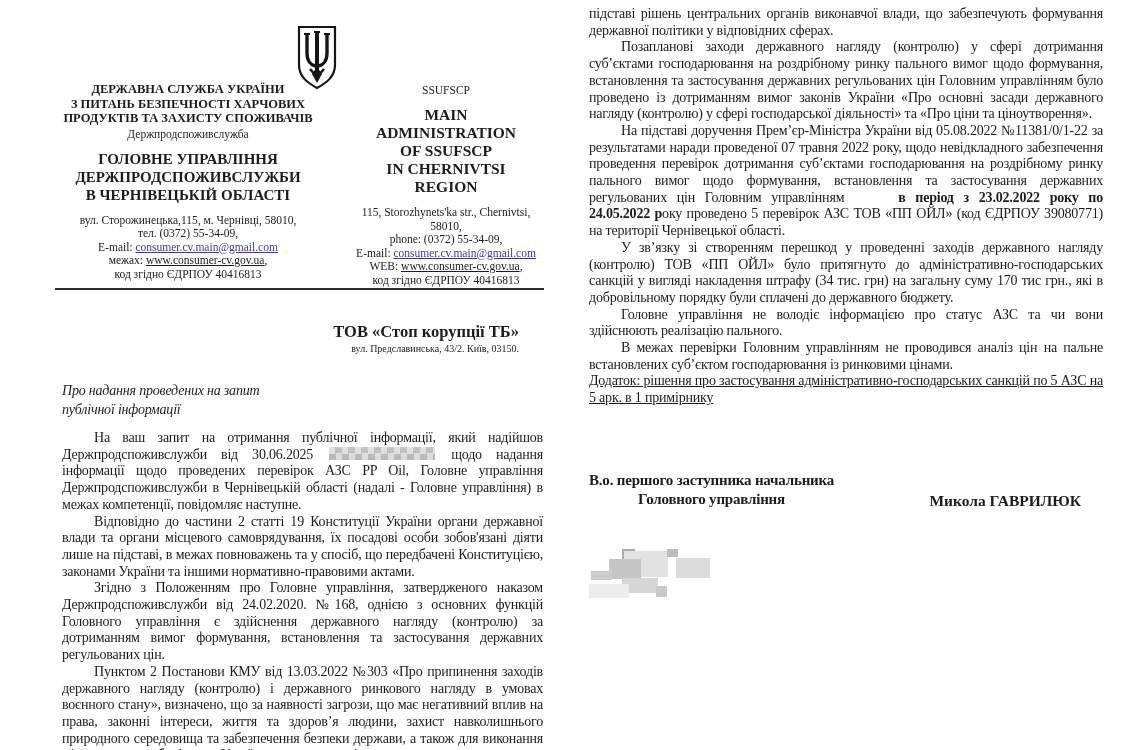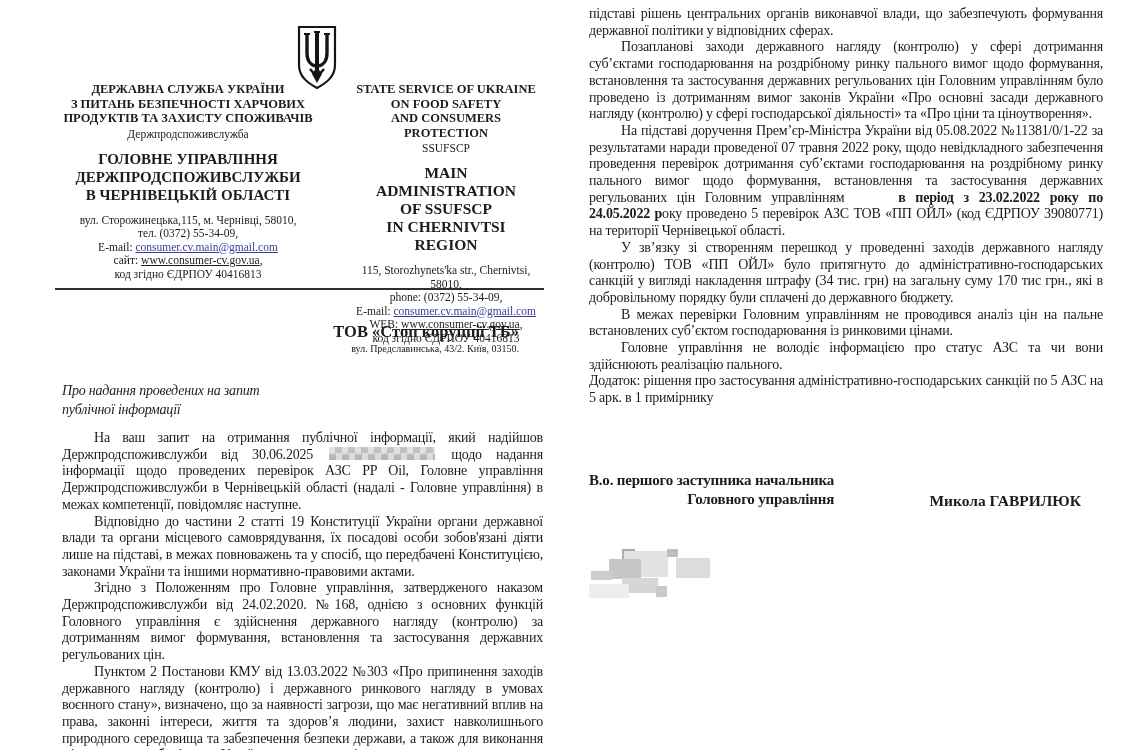--- a/index.html
+++ b/index.html
@@ -46,26 +46,26 @@
 
   
   .redact {
     display:inline-block; width:106px; height:13px; margin:0 2px; vertical-align:-1px;
     background:
       linear-gradient(rgba(255,255,255,.25), rgba(255,255,255,.05)),
       repeating-conic-gradient(#b2b2b2 0% 25%, #d9d9d9 0% 50%);
     background-size:auto, 13px 13px;
   }
 
-  .attachment { margin-top:30px; }
+  .attachment { margin-top:30px;text-decoration:underline; }
 
   
   .sig { margin-top:64px; width:492px; display:flex; justify-content:space-between;
          align-items:flex-end; font-weight:bold; font-size:15px; }
-  .sig-pos  { line-height:19.5px; text-align:right; letter-spacing:-0.2px; }
+  .sig-pos  { line-height:19.5px; text-align:center; letter-spacing:-0.2px; }
   .sig-name { font-size:15.5px; white-space:nowrap; }
 
   
   .stamp { position:relative; margin-top:36px; width:132px; height:56px; }
   .stamp i { position:absolute; display:block; }
   .sq1 { left:33px; top:3px;  width:13px; height:13px; background:#ababab; }
   .sq2 { left:35px; top:5px;  width:44px; height:26px; background:#e2e2e2; }
   .sq3 { left:20px; top:13px; width:32px; height:20px; background:#c6c6c6; }
   .sq4 { left:78px; top:3px;  width:11px; height:8px;  background:#bdbdbd; }
   .sq5 { left:87px; top:12px; width:34px; height:20px; background:#dcdcdc; }
@@ -92,43 +92,40 @@
 ДЕРЖПРОДСПОЖИВСЛУЖБИ
 В ЧЕРНІВЕЦЬКІЙ ОБЛАСТІ</div>
         <div class="lh-addr">
           <div class="ml">вул. Сторожинецька,115, м. Чернівці, 58010,
 тел. (0372) 55-34-09,</div>
           <div>
             <span>E-mail:</span>
             <a class="lnk lnk-email">consumer.cv.main@gmail.com</a>
           </div>
           <div>
-            <span>сайт:</span>
+            <span>межах:</span>
             <a class="lnk lnk-site">www.consumer-cv.gov.ua</a><span>,</span>
           </div>
           <div>код згідно ЄДРПОУ 40416813</div>
         </div>
       </div>
 
       <div class="emblem">
         <svg viewBox="0 0 48 66" width="48" height="66" aria-hidden="true">
           <path d="M6 2 H42 V40 C42 52 33 58 24 63 C15 58 6 52 6 40 Z" fill="none" stroke="#151515" stroke-width="2.2"></path>
           <path d="M24 7 V45" stroke="#151515" stroke-width="4" fill="none"></path>
           <path d="M14 9 V28 C14 36 18 40 22 41" stroke="#151515" stroke-width="3.4" fill="none"></path>
           <path d="M34 9 V28 C34 36 30 40 26 41" stroke="#151515" stroke-width="3.4" fill="none"></path>
           <path d="M11 9 H17 M21 7 H27 M31 9 H37" stroke="#151515" stroke-width="2"></path>
           <path d="M24 42 L19 49 L24 58 L29 49 Z" fill="#151515"></path>
           <path d="M17 44 L24 52 L31 44" stroke="#151515" stroke-width="2.5" fill="none"></path>
         </svg>
       </div>
 
       <div class="lh-block lh-en">
-        <div class="lh-org ml">STATE SERVICE OF UKRAINE
-ON FOOD SAFETY
-AND CONSUMERS PROTECTION</div>
         <div class="lh-short">SSUFSCP</div>
         <div class="lh-dept ml">MAIN ADMINISTRATION
 OF SSUFSCP
 IN CHERNIVTSI REGION</div>
         <div class="lh-addr">
           <div class="ml">115, Storozhynets'ka str., Chernivtsi, 58010,
 phone: (0372) 55-34-09,</div>
           <div>
             <span>E-mail:</span>
             <a class="lnk lnk-email">consumer.cv.main@gmail.com</a>
@@ -167,22 +164,22 @@
   <section class="col col-right">
 
     <div class="body">
       <p>підставі рішень центральних органів виконавчої влади, що забезпечують формування державної політики у відповідних сферах.</p>
       <p class="ind">Позапланові заходи державного нагляду (контролю) у сфері дотримання суб’єктами господарювання на роздрібному ринку пального вимог щодо формування, встановлення та застосування державних регульованих цін Головним управлінням було проведено із дотриманням вимог законів України «Про основні засади державного нагляду (контролю) у сфері господарської діяльності» та «Про ціни та ціноутворення».</p>
       <p class="ind">
         <span>На підставі доручення Прем’єр-Міністра України від 05.08.2022 №11381/0/1-22 за результатами наради проведеної 07 травня 2022 року, щодо невідкладного забезпечення проведення перевірок дотримання суб’єктами господарювання на роздрібному ринку пального вимог щодо формування, встановлення та застосування державних регульованих цін Головним управлінням</span>
         <b>в період з 23.02.2022 року по 24.05.2022 р</b><span>оку проведено 5 перевірок АЗС ТОВ «ПП ОЙЛ» (код ЄДРПОУ 39080771) на території Чернівецької області.</span>
       </p>
       <p class="ind">У зв’язку зі створенням перешкод у проведенні заходів державного нагляду (контролю) ТОВ «ПП ОЙЛ» було притягнуто до адміністративно-господарських санкцій у вигляді накладення штрафу (34 тис. грн) на загальну суму 170 тис грн., які в добровільному порядку були сплачені до державного бюджету.</p>
+      <p class="ind">Головне управління не володіє інформацією про статус АЗС та чи вони здійснюють реалізацію пального.</p>
       <p class="ind">В межах перевірки Головним управлінням не проводився аналіз цін на пальне встановлених суб’єктом господарювання із ринковими цінами.</p>
-      <p class="ind">Головне управління не володіє інформацією про статус АЗС та чи вони здійснюють реалізацію пального.</p>
       <p class="attachment">Додаток: рішення про застосування адміністративно-господарських санкцій по 5 АЗС на 5 арк. в 1 примірнику</p>
     </div>
 
     <div class="sig">
       <div class="sig-pos ml">В.о. першого заступника начальника
 Головного управління</div>
       <div class="sig-name">Микола ГАВРИЛЮК</div>
     </div>
 
     <div class="stamp">

